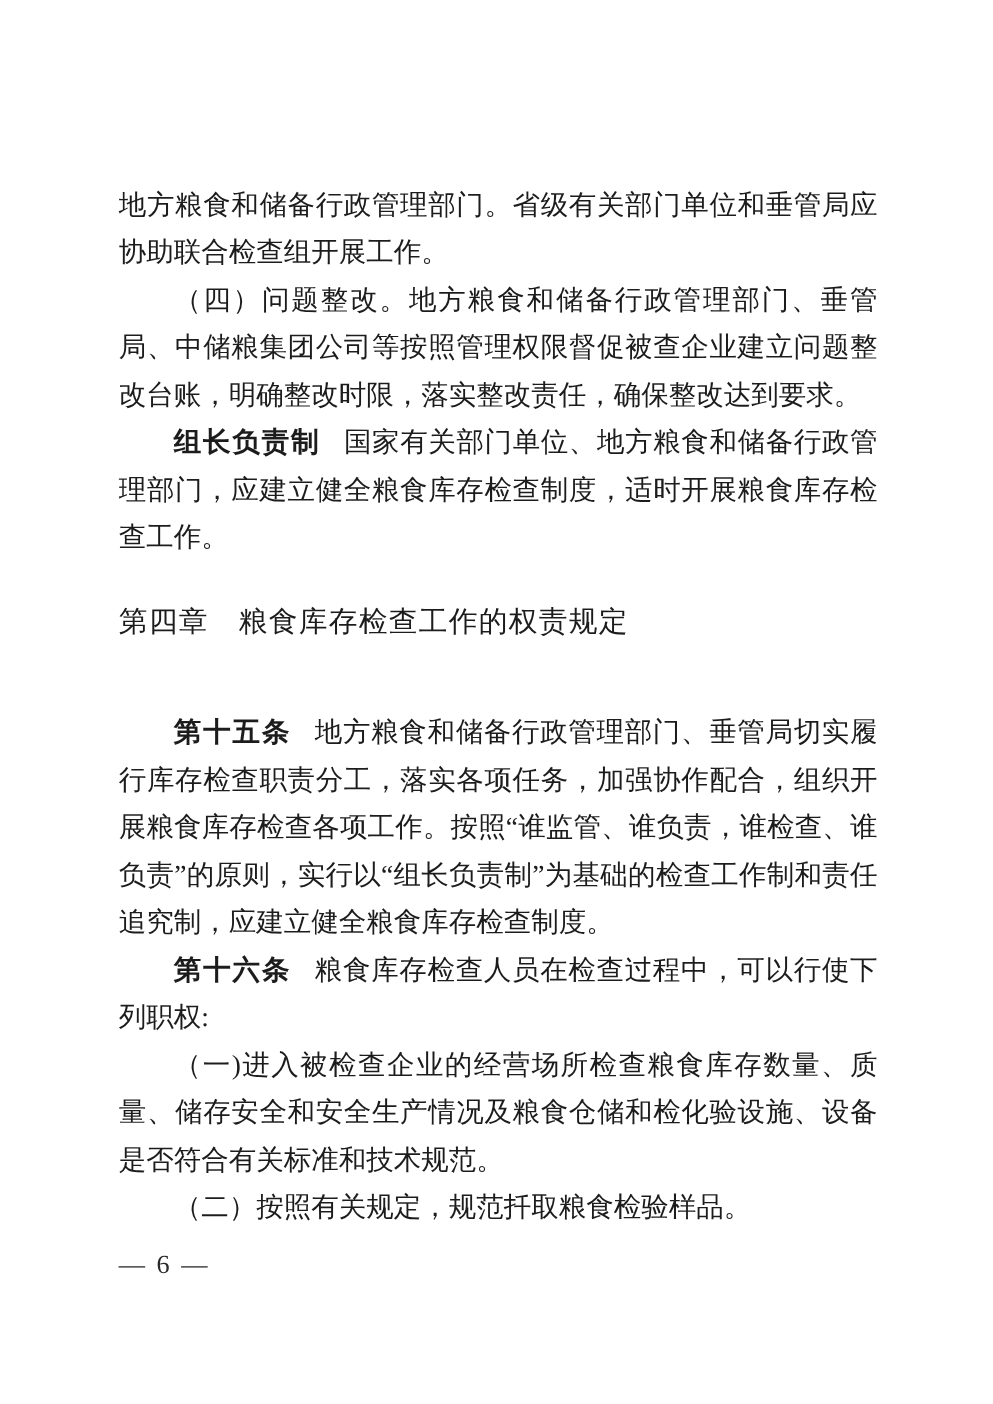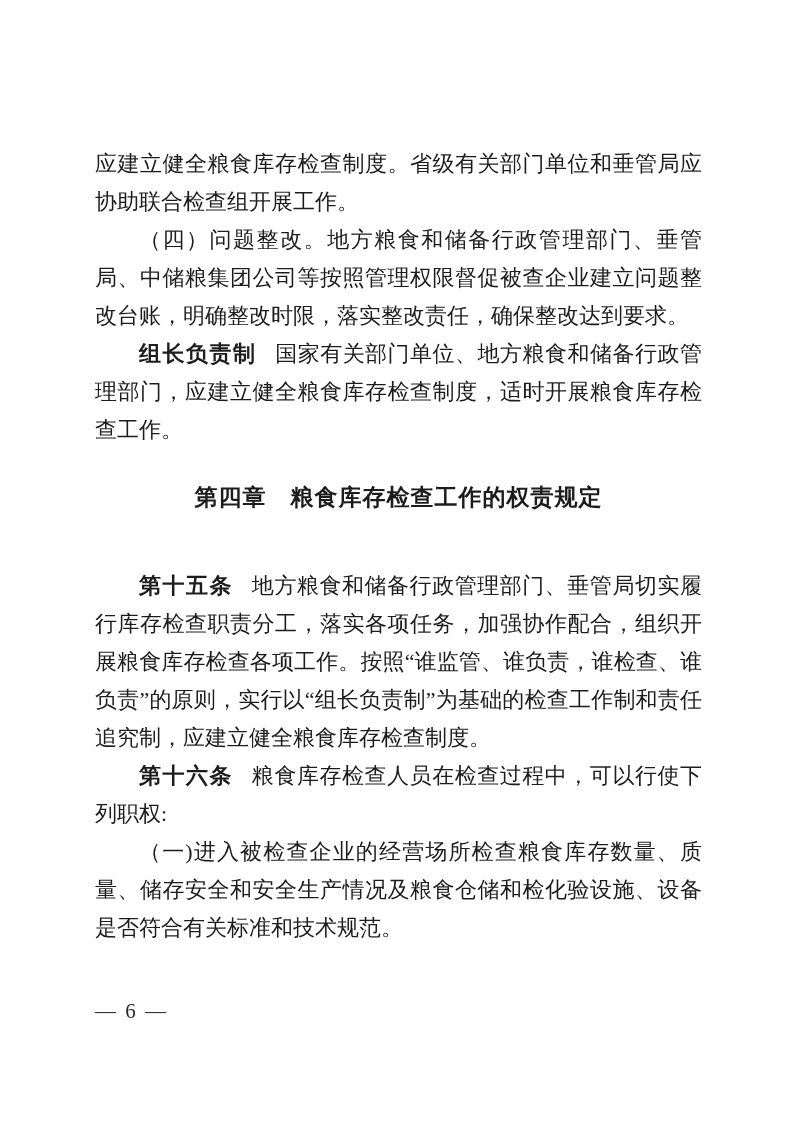--- a/index.html
+++ b/index.html
@@ -35,57 +35,58 @@
   }
   .clause-label {
     font-weight: bold;
     font-family: "Liberation Sans", "DejaVu Sans", sans-serif;
     margin-right: 0.85em;
     letter-spacing: 1px;
   }
   .chapter-heading {
     margin: 28px 0 50px 0;
     padding: 0;
-    text-align: center;
+    text-align: left;
     text-indent: 0;
     font-size: 23px;
     line-height: 40px;
-    font-weight: bold;
+    font-weight: normal;
     font-family: "Liberation Sans", "DejaVu Sans", sans-serif;
     letter-spacing: 1px;
   }
   .footer {
     position: absolute;
     left: 95px;
     top: 997px;
     font-size: 21px;
     line-height: 28px;
     letter-spacing: 2px;
     color: #2a2a2a;
     font-family: "Liberation Serif", "DejaVu Serif", serif;
   }
 </style>
 </head>
 <body>
 
 <div class="page">
   <div class="content">
 
-    <p class="body-p"><span>应建立健全粮食库存检查制度。省级有关部门单位和垂管局应协助联合检查组开展工作。</span></p>
+    <p class="body-p"><span>地方粮食和储备行政管理部门。省级有关部门单位和垂管局应协助联合检查组开展工作。</span></p>
 
     <p class="body-p indent"><span>（四）问题整改。地方粮食和储备行政管理部门、垂管局、中储粮集团公司等按照管理权限督促被查企业建立问题整改台账，明确整改时限，落实整改责任，确保整改达到要求。</span></p>
 
     <p class="body-p indent"><span class="clause-label">组长负责制</span><span>国家有关部门单位、地方粮食和储备行政管理部门，应建立健全粮食库存检查制度，适时开展粮食库存检查工作。</span></p>
 
     <h2 class="chapter-heading">第四章　粮食库存检查工作的权责规定</h2>
 
     <p class="body-p indent"><span class="clause-label">第十五条</span><span>地方粮食和储备行政管理部门、垂管局切实履行库存检查职责分工，落实各项任务，加强协作配合，组织开展粮食库存检查各项工作。按照“谁监管、谁负责，谁检查、谁负责”的原则，实行以“组长负责制”为基础的检查工作制和责任追究制，应建立健全粮食库存检查制度。</span></p>
 
     <p class="body-p indent"><span class="clause-label">第十六条</span><span>粮食库存检查人员在检查过程中，可以行使下列职权:</span></p>
 
     <p class="body-p indent"><span>（一)进入被检查企业的经营场所检查粮食库存数量、质量、储存安全和安全生产情况及粮食仓储和检化验设施、设备是否符合有关标准和技术规范。</span></p>
 
+    <p class="body-p indent"><span>（二）按照有关规定，规范扦取粮食检验样品。</span></p>
 
 
   </div>
 
   <div class="footer">— 6 —</div>
 </div>
 
 </body></html>

